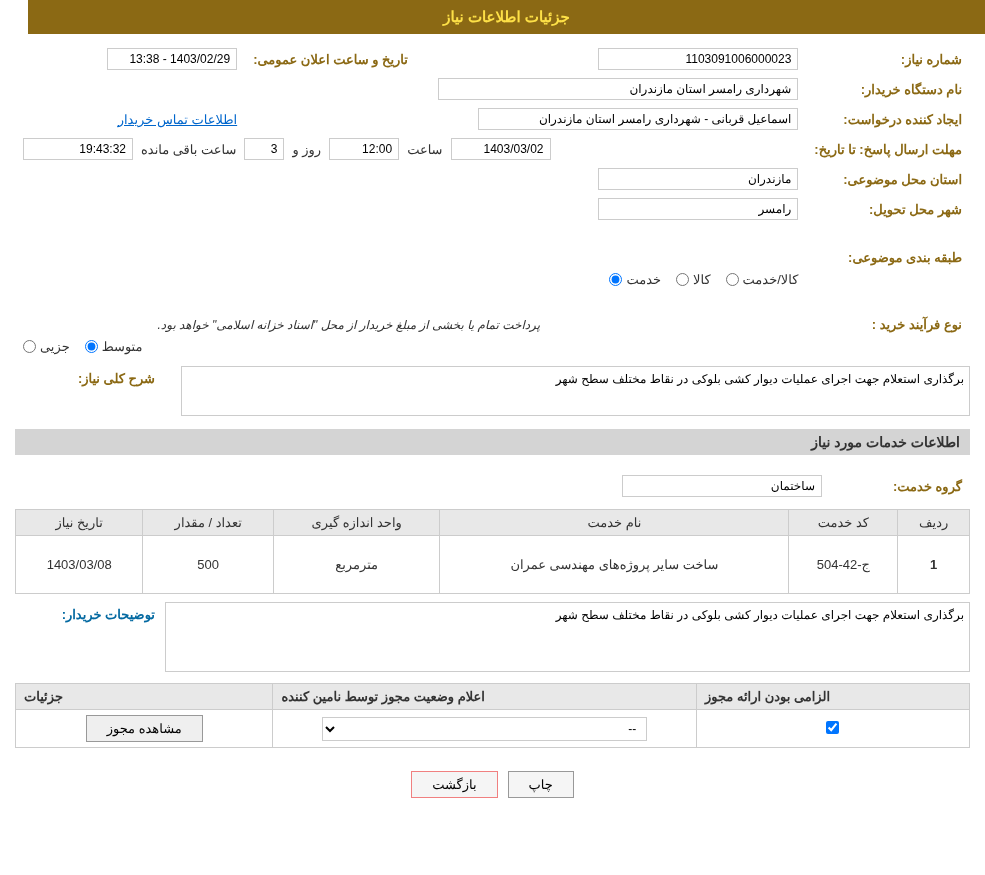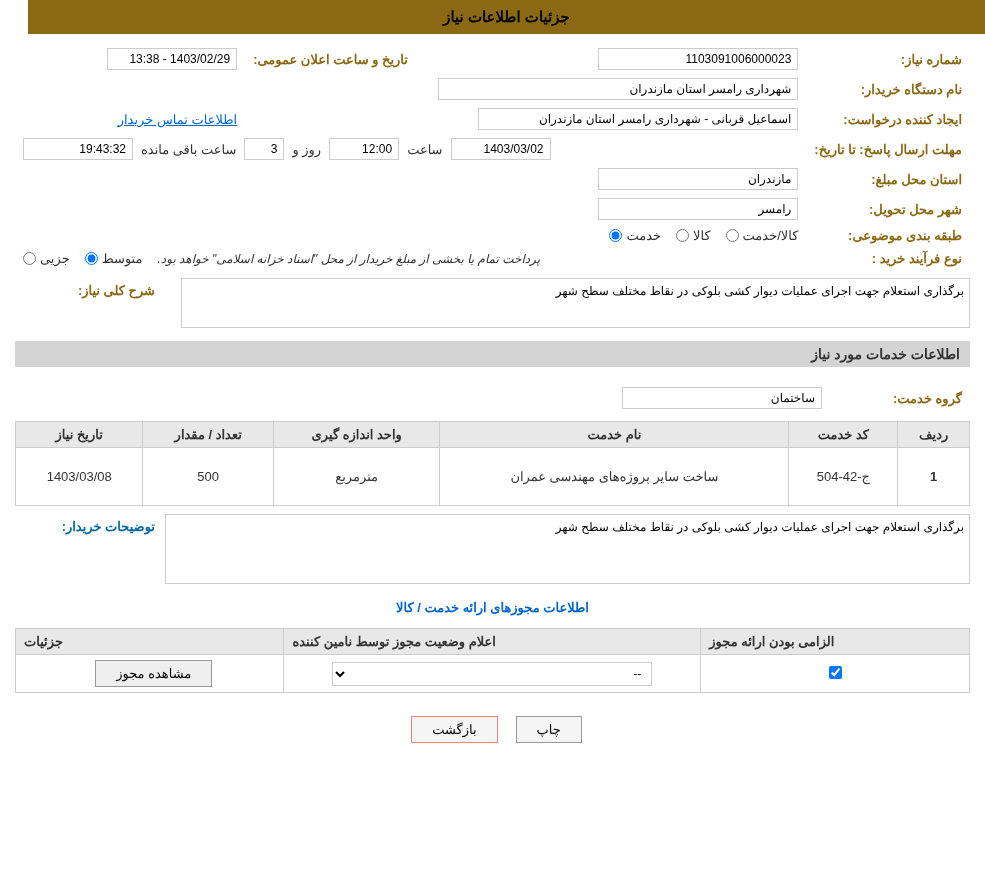--- a/index.html
+++ b/index.html
@@ -11,21 +11,21 @@
       color: #333;
     }
     .page-wrapper {
       max-width: 985px;
       margin: 0 auto;
       background: #fff;
       min-height: 875px;
     }
     .header-bar {
       background: #8B6914;
-      color: #000000;
+      color: #fde047;
       text-align: center;
       padding: 8px 10px;
       font-size: 15px;
       font-weight: bold;
       margin-left: 28px;
     }
     .content {
       padding: 10px 15px;
     }
     .section-title {
@@ -58,21 +58,21 @@
       border: 1px solid #ccc;
       padding: 3px 6px;
       background: #fff;
       font-family: Tahoma, Arial, sans-serif;
       font-size: 12px;
       direction: rtl;
     }
     .medium-input { width: 200px; }
     .date-input { width: 130px; }
     .link-blue { color: #0066cc; cursor: pointer; text-decoration: underline; }
-    .radio-group { display: inline-flex; gap: 15px; align-items: center; flex-direction: row-reverse; }
+    .radio-group { display: inline-flex; gap: 15px; align-items: center; flex-direction: row-reverse; margin-top: 44px; }
     .radio-item { display: flex; align-items: center; gap: 4px; }
     .inline-row { display: flex; align-items: center; gap: 10px; flex-direction: row-reverse; }
     .bordered-textarea {
       width: 100%;
       border: 1px solid #ccc;
       padding: 5px;
       min-height: 50px;
       font-family: Tahoma, Arial, sans-serif;
       font-size: 12px;
       direction: rtl;
@@ -82,21 +82,21 @@
     .data-table {
       width: 100%;
       border-collapse: collapse;
       margin: 8px 0;
     }
     .data-table th {
       background: #e8e8e8;
       border: 1px solid #ccc;
       padding: 5px 8px;
       text-align: center;
-      font-weight: bold;
+      font-weight: normal;
     }
     .data-table td {
       border: 1px solid #ccc;
       padding: 21px 8px;
       text-align: center;
     }
     .data-table tr:nth-child(even) { background: #f9f9f9; }
     .permit-table {
       width: 100%;
       border-collapse: collapse;
@@ -114,21 +114,20 @@
       border: 1px solid #ccc;
       padding: 5px 8px;
       text-align: center;
     }
     .btn {
       padding: 5px 20px;
       font-family: Tahoma, Arial, sans-serif;
       font-size: 13px;
       cursor: pointer;
       border: 1px solid #999;
-      margin-left: 8px;
     }
     .btn-print { background: #f5f5f5; }
     .btn-back { background: #f5f5f5; border-color: #f08080; }
     .footer-btns {
       text-align: center;
       padding: 15px 0;
       display: flex;
       justify-content: center;
       gap: 10px;
     }
@@ -200,21 +199,21 @@
             <span>ساعت باقی مانده</span>
             <input type="text" class="input-field" style="width: 40px;" readonly="" value="3">
             <span>روز و</span>
             <input type="text" class="input-field" style="width: 70px;" readonly="" value="12:00">
             <span>ساعت</span>
             <input type="text" class="input-field" style="width: 100px;" readonly="" value="1403/03/02">
           </div>
         </td>
       </tr>
       <tr>
-        <td class="label-cell">استان محل مبلغ:</td>
+        <td class="label-cell">استان محل موضوعی:</td>
         <td colspan="4">
           <input type="text" class="input-field" style="width: 200px;" readonly="" value="مازندران">
         </td>
       </tr>
       <tr>
         <td class="label-cell">شهر محل تحویل:</td>
         <td colspan="4">
           <input type="text" class="input-field" style="width: 200px;" readonly="" value="رامسر">
         </td>
       </tr>
@@ -301,21 +300,20 @@
         </tbody>
     </table>
 
     <div style="display:flex; align-items:flex-start; gap:10px; flex-direction:row-reverse; margin:8px 0;">
       <span class="label-cell" style="padding-top:5px; color:#0369a1; font-weight:bold; white-space:nowrap;">توضیحات خریدار:</span>
       <div style="flex:1;">
         <textarea class="bordered-textarea" style="min-height: 70px;" readonly="">برگذاری استعلام جهت اجرای عملیات دیوار کشی بلوکی در نقاط مختلف سطح شهر</textarea>
       </div>
     </div>
 
-    <div class="section-link">اطلاعات مجوزهای ارائه خدمت / کالا</div>
 
     <table class="permit-table">
       <thead>
         <tr>
           <th>الزامی بودن ارائه مجوز</th>
           <th>اعلام وضعیت مجوز توسط نامین کننده</th>
           <th>جزئیات</th>
         </tr>
       </thead>
       <tbody>

